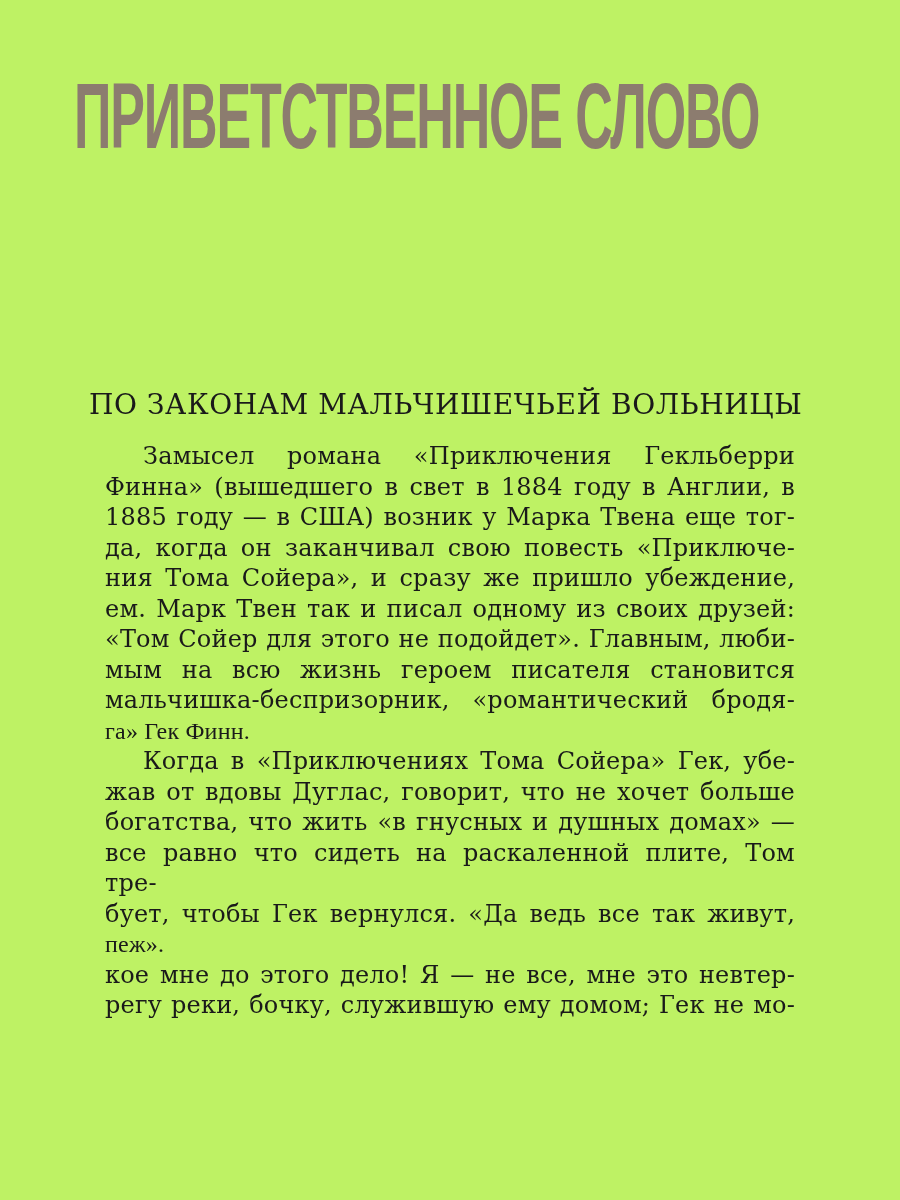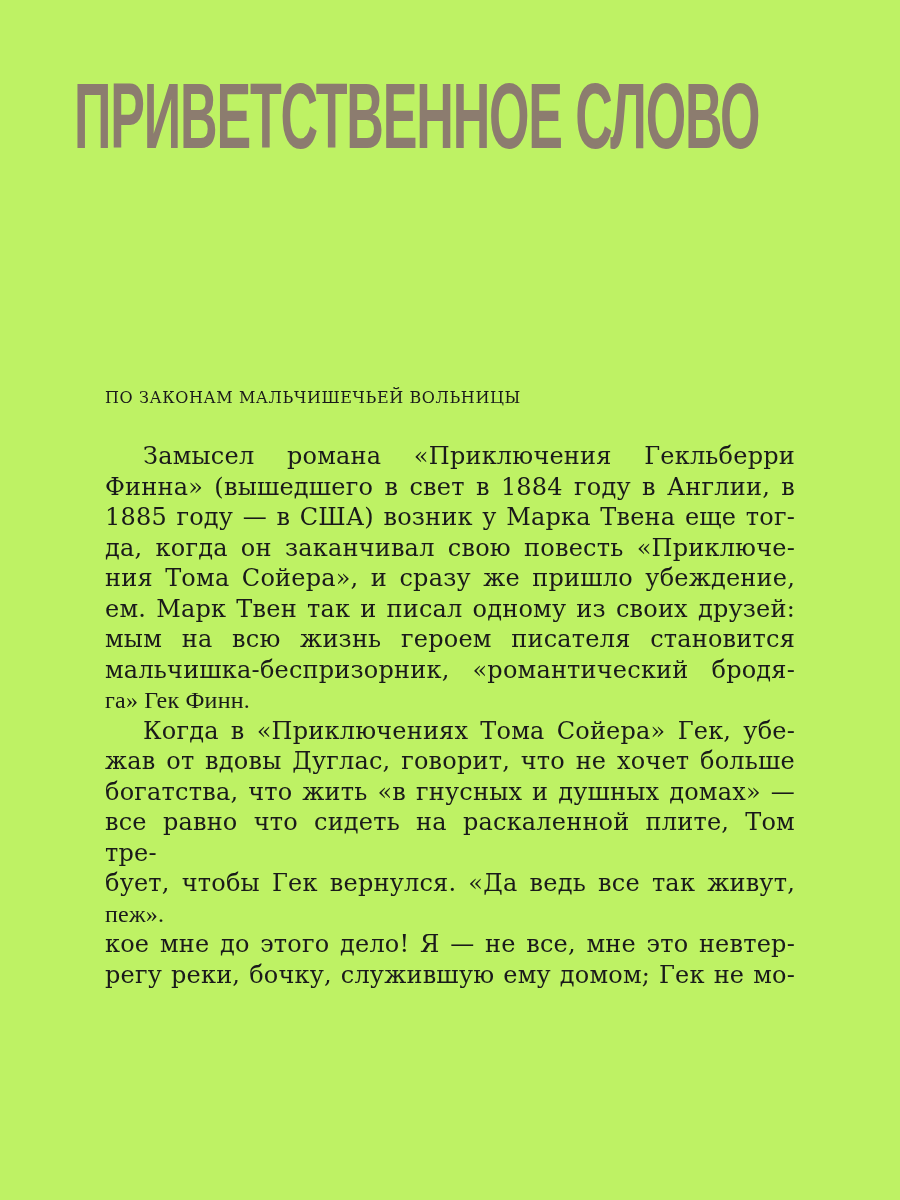--- a/index.html
+++ b/index.html
@@ -25,25 +25,25 @@
     font-size: 92px;
     line-height: 1;
     letter-spacing: -2px;
     white-space: nowrap;
     transform: scaleX(0.565);
     transform-origin: 0 0;
     color: #8c7c6f;
   }
   .section-title {
     position: absolute;
-    left: 105px;
+    left: 89px;
     top: 388px;
     width: 690px;
-    text-align: left;
-    font-size: 16px;
+    text-align: right;
+    font-size: 28px;
     letter-spacing: 0.6px;
     white-space: nowrap;
   }
   .body-text {
     position: absolute;
     left: 105px;
     top: 441px;
     width: 690px;
     font-size: 24px;
     line-height: 30.5px;
@@ -69,20 +69,21 @@
 
   <div class="section-title">ПО ЗАКОНАМ МАЛЬЧИШЕЧЬЕЙ ВОЛЬНИЦЫ</div>
 
   <div class="body-text">
       <div class="line first">Замысел романа «Приключения Гекльберри</div>
       <div class="line">Финна» (вышедшего в свет в 1884 году в Англии, в</div>
       <div class="line">1885 году — в США) возник у Марка Твена еще тог-</div>
       <div class="line">да, когда он заканчивал свою повесть «Приключе-</div>
       <div class="line">ния Тома Сойера», и сразу же пришло убеждение,</div>
       <div class="line">ем. Марк Твен так и писал одному из своих друзей:</div>
+      <div class="line">«Том Сойер для этого не подойдет». Главным, люби-</div>
       <div class="line">мым на всю жизнь героем писателя становится</div>
       <div class="line">мальчишка-беспризорник, «романтический бродя-</div>
       <div class="line lastline">га» Гек Финн.</div>
       <div class="line first">Когда в «Приключениях Тома Сойера» Гек, убе-</div>
       <div class="line">жав от вдовы Дуглас, говорит, что не хочет больше</div>
       <div class="line">богатства, что жить «в гнусных и душных домах» —</div>
       <div class="line">все равно что сидеть на раскаленной плите, Том тре-</div>
       <div class="line">бует, чтобы Гек вернулся. «Да ведь все так живут,</div>
       <div class="line lastline">пеж».</div>
       <div class="line">кое мне до этого дело! Я — не все, мне это невтер-</div>

